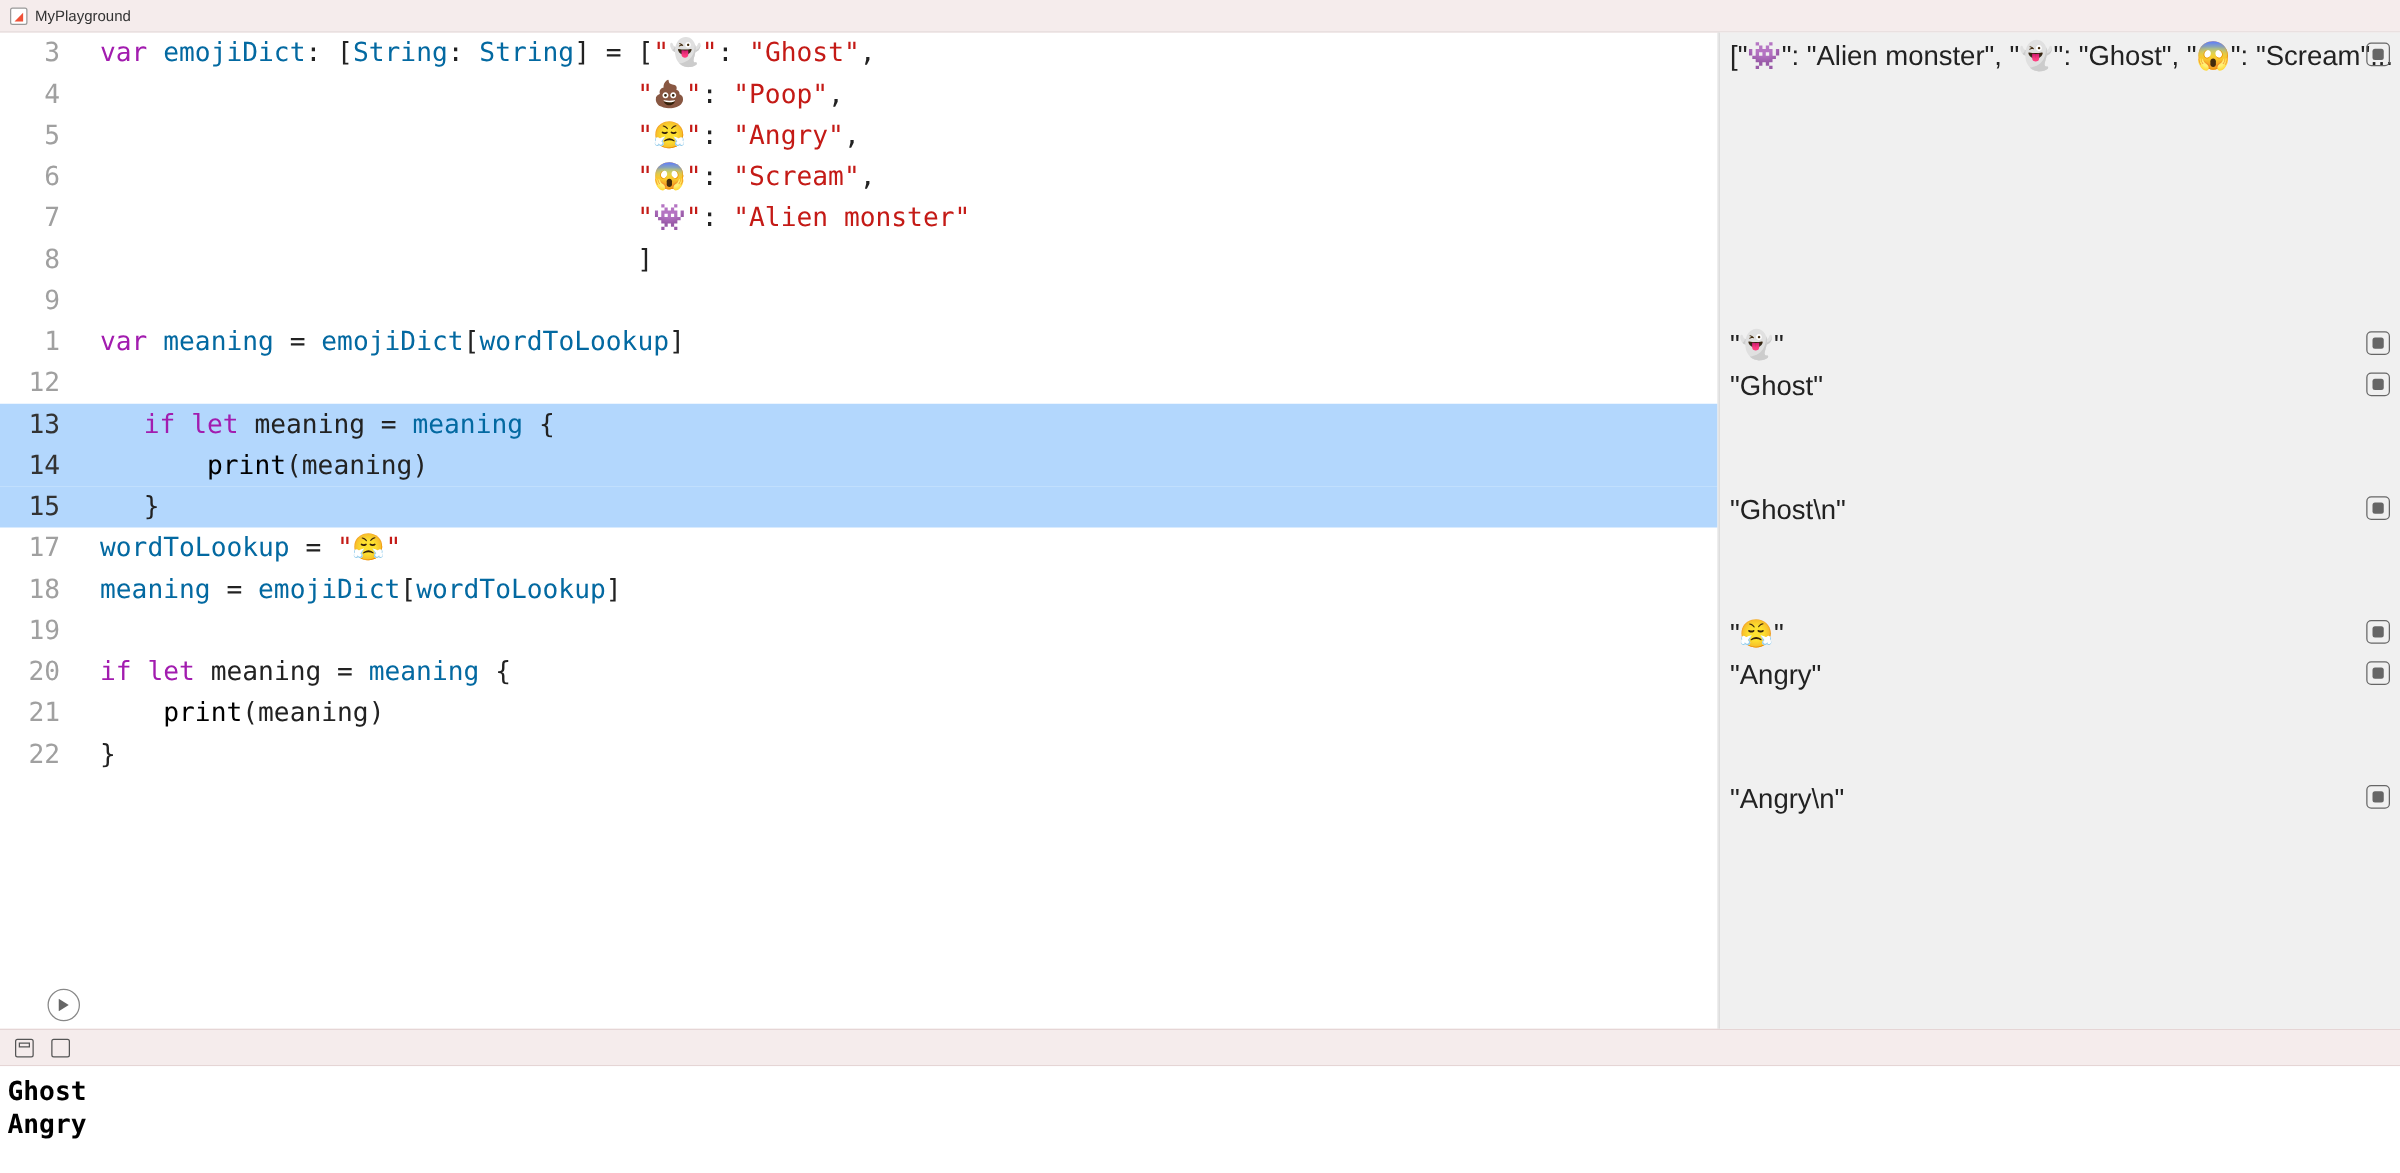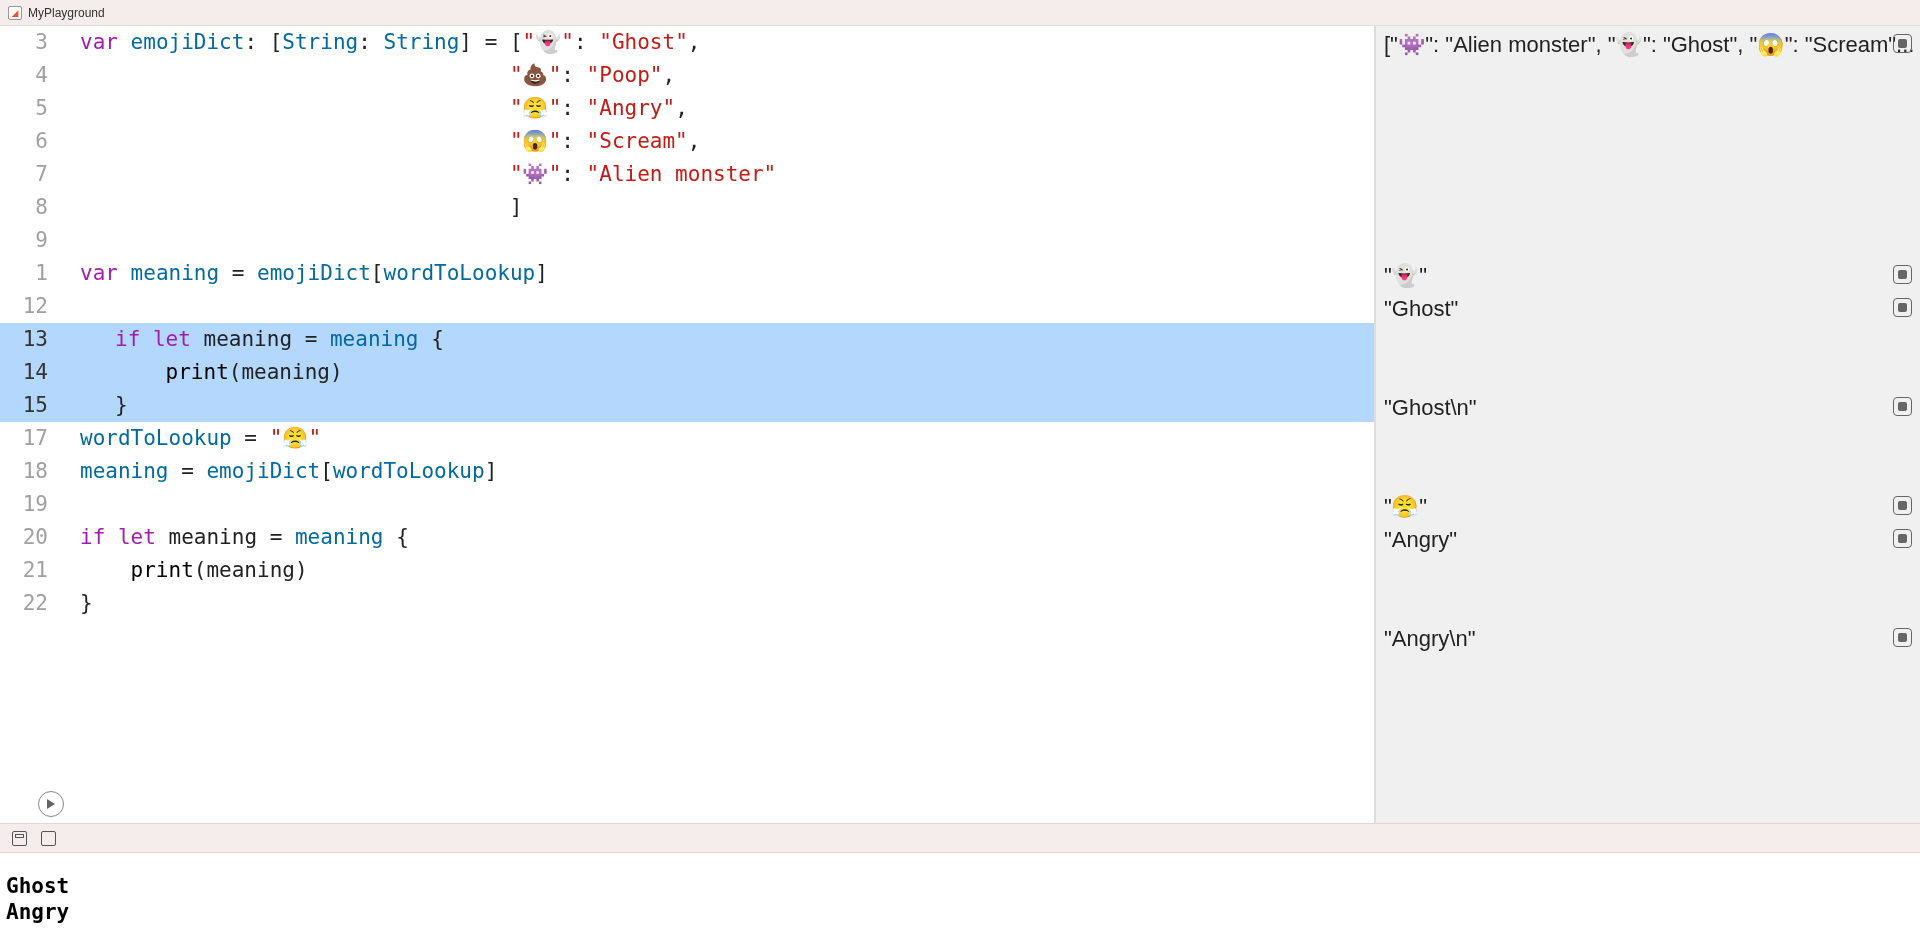--- a/index.html
+++ b/index.html
@@ -133,21 +133,21 @@
     left: 2px; top: 2px; right: 2px; bottom: 7px;
     border: 1px solid #555;
   }
   .console {
     height: 85px;
     background: #fff;
     font-family: "SF Mono", Menlo, monospace;
     font-size: 21px;
     font-weight: 600;
     line-height: 26px;
-    padding: 20px 6px;
+    padding: 7px 6px;
     color: #000;
     white-space: pre;
   }
 </style>
 </head>
 <body>
 
 <div class="titlebar">
   <span class="swift-icon">◢</span>
   <span>MyPlayground</span>

